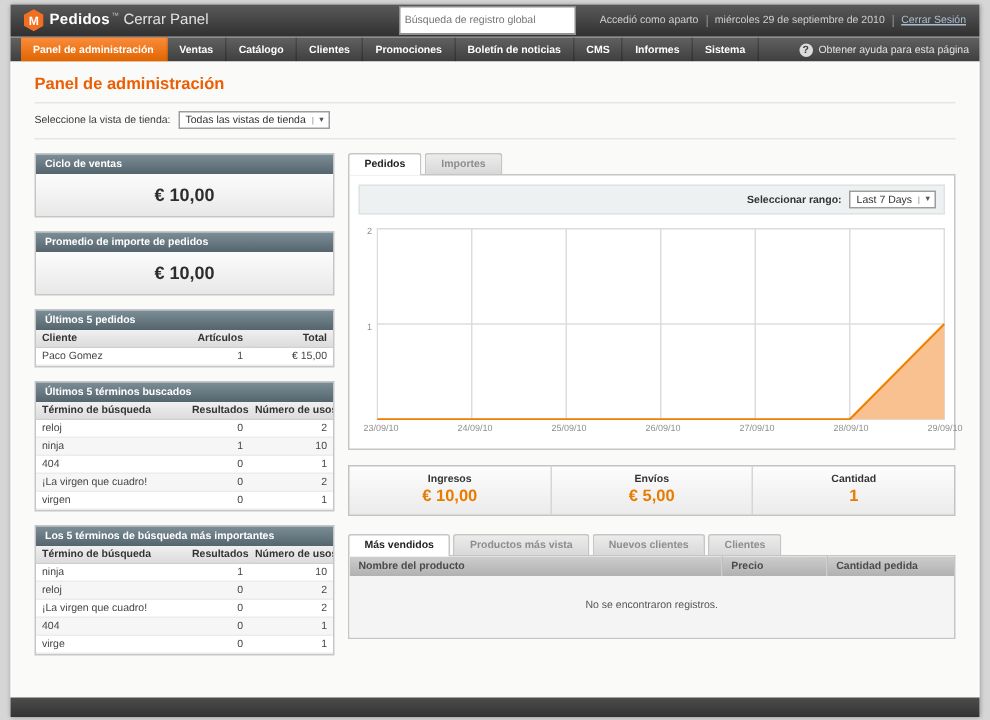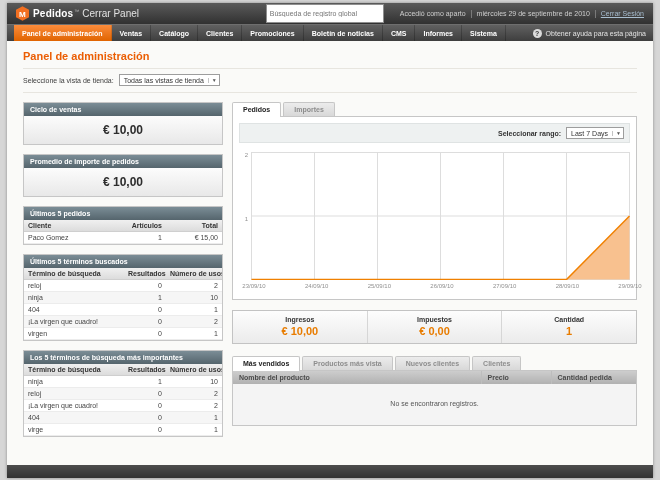--- a/index.html
+++ b/index.html
@@ -296,22 +296,22 @@
                 <span style="left: 100%;">29/09/10</span>
               </div>
           </div>
 
           <div class="stats">
             <div class="stat">
               <div class="stat-label">Ingresos</div>
               <div class="stat-value">€ 10,00</div>
             </div>
             <div class="stat">
-              <div class="stat-label">Impuestos</div>
-              <div class="stat-value">€ 0,00</div>
+              <div class="stat-label">Envíos</div>
+              <div class="stat-value">€ 5,00</div>
             </div>
             <div class="stat">
               <div class="stat-label">Cantidad</div>
               <div class="stat-value">1</div>
             </div>
           </div>
 
           <div class="tab-bar bottom">
             <div class="tab active">Más vendidos</div>
             <div class="tab">Productos más vista</div>

